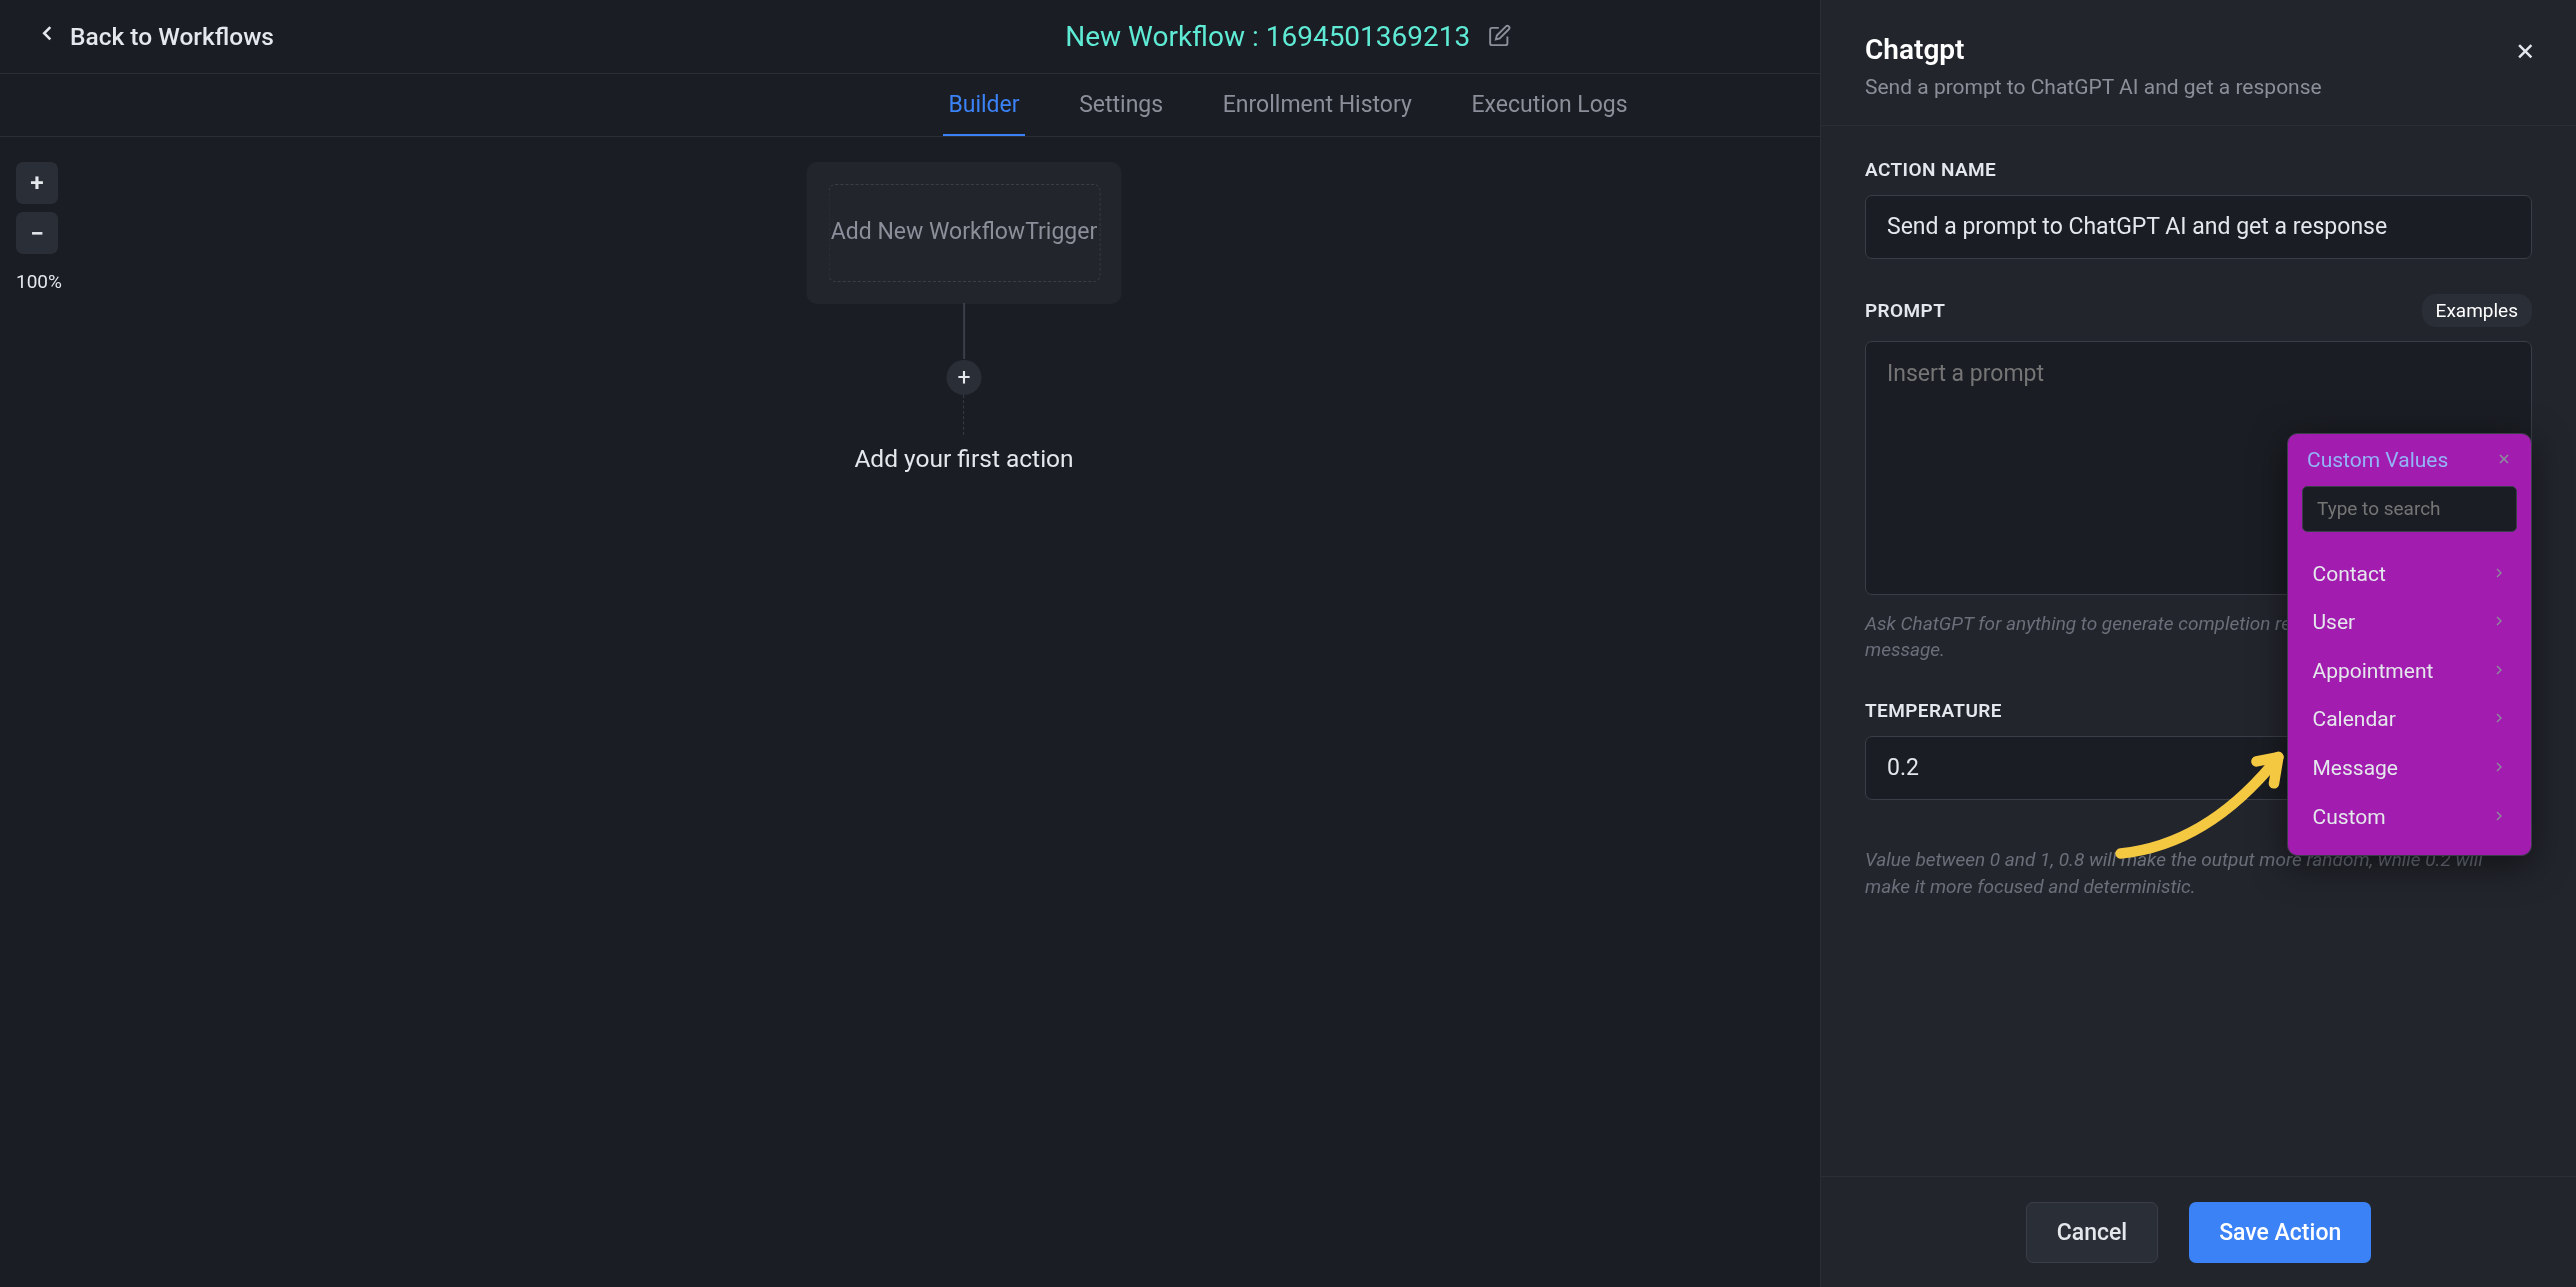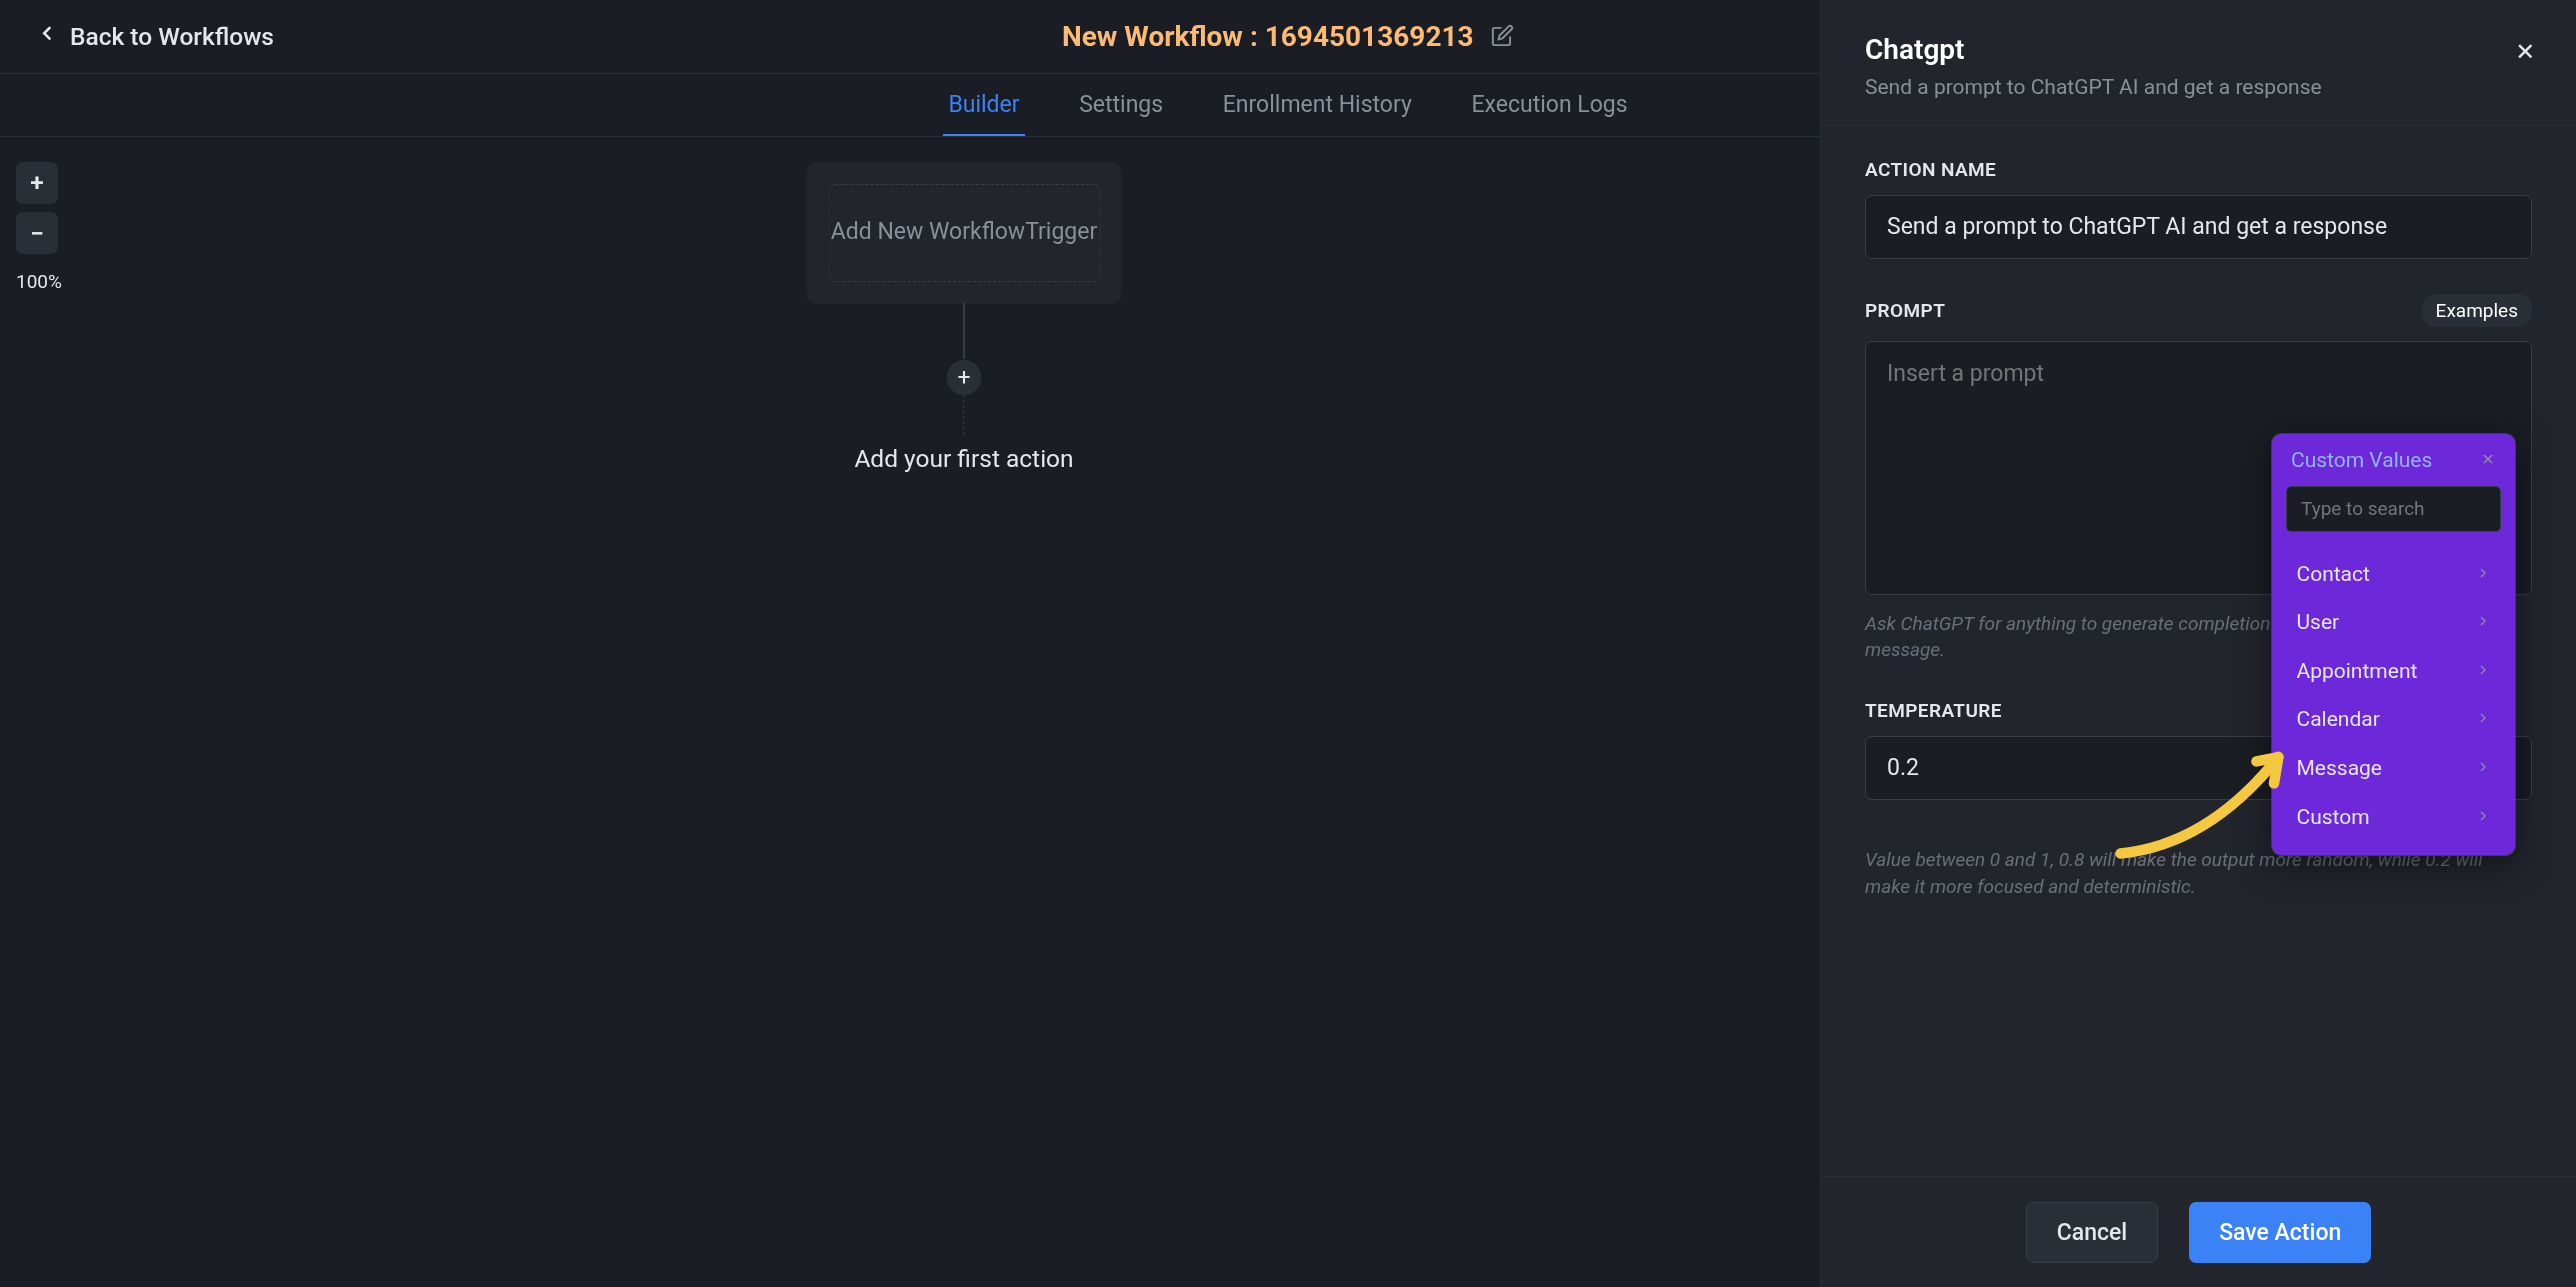--- a/index.html
+++ b/index.html
@@ -41,22 +41,22 @@
     .title-center {
       position: absolute;
       left: 50%;
       transform: translateX(-50%);
       display: flex;
       align-items: center;
       gap: 17.5px;
     }
     .workflow-title {
       font-size: 28px;
-      font-weight: 700;
-      color: #fdba74;
+      font-weight: 400;
+      color: #5eead4;
     }
     .edit-icon-wrap {
       cursor: pointer;
     }
     .edit-icon-wrap svg {
       width: 23px;
       height: 23px;
       stroke: #8a8f99;
     }
     .tabs-bar {
@@ -303,23 +303,23 @@
       color: #e4e7eb;
     }
     .btn-primary {
       background: #3b82f6;
       color: #fff;
       border: none;
     }
     .dropdown-panel {
       position: absolute;
       top: 307px;
-      right: 60px;
+      right: 44px;
       width: 245px;
-      background: #6d28d9;
+      background: #a21caf;
       border: 0.9px solid #3a3e48;
       border-radius: 10.5px;
       box-shadow: 0 8.8px 35px rgba(0,0,0,0.5);
       z-index: 50;
     }
     .dropdown-header {
       padding: 14px 19px;
       display: flex;
       justify-content: space-between;
       align-items: center;

